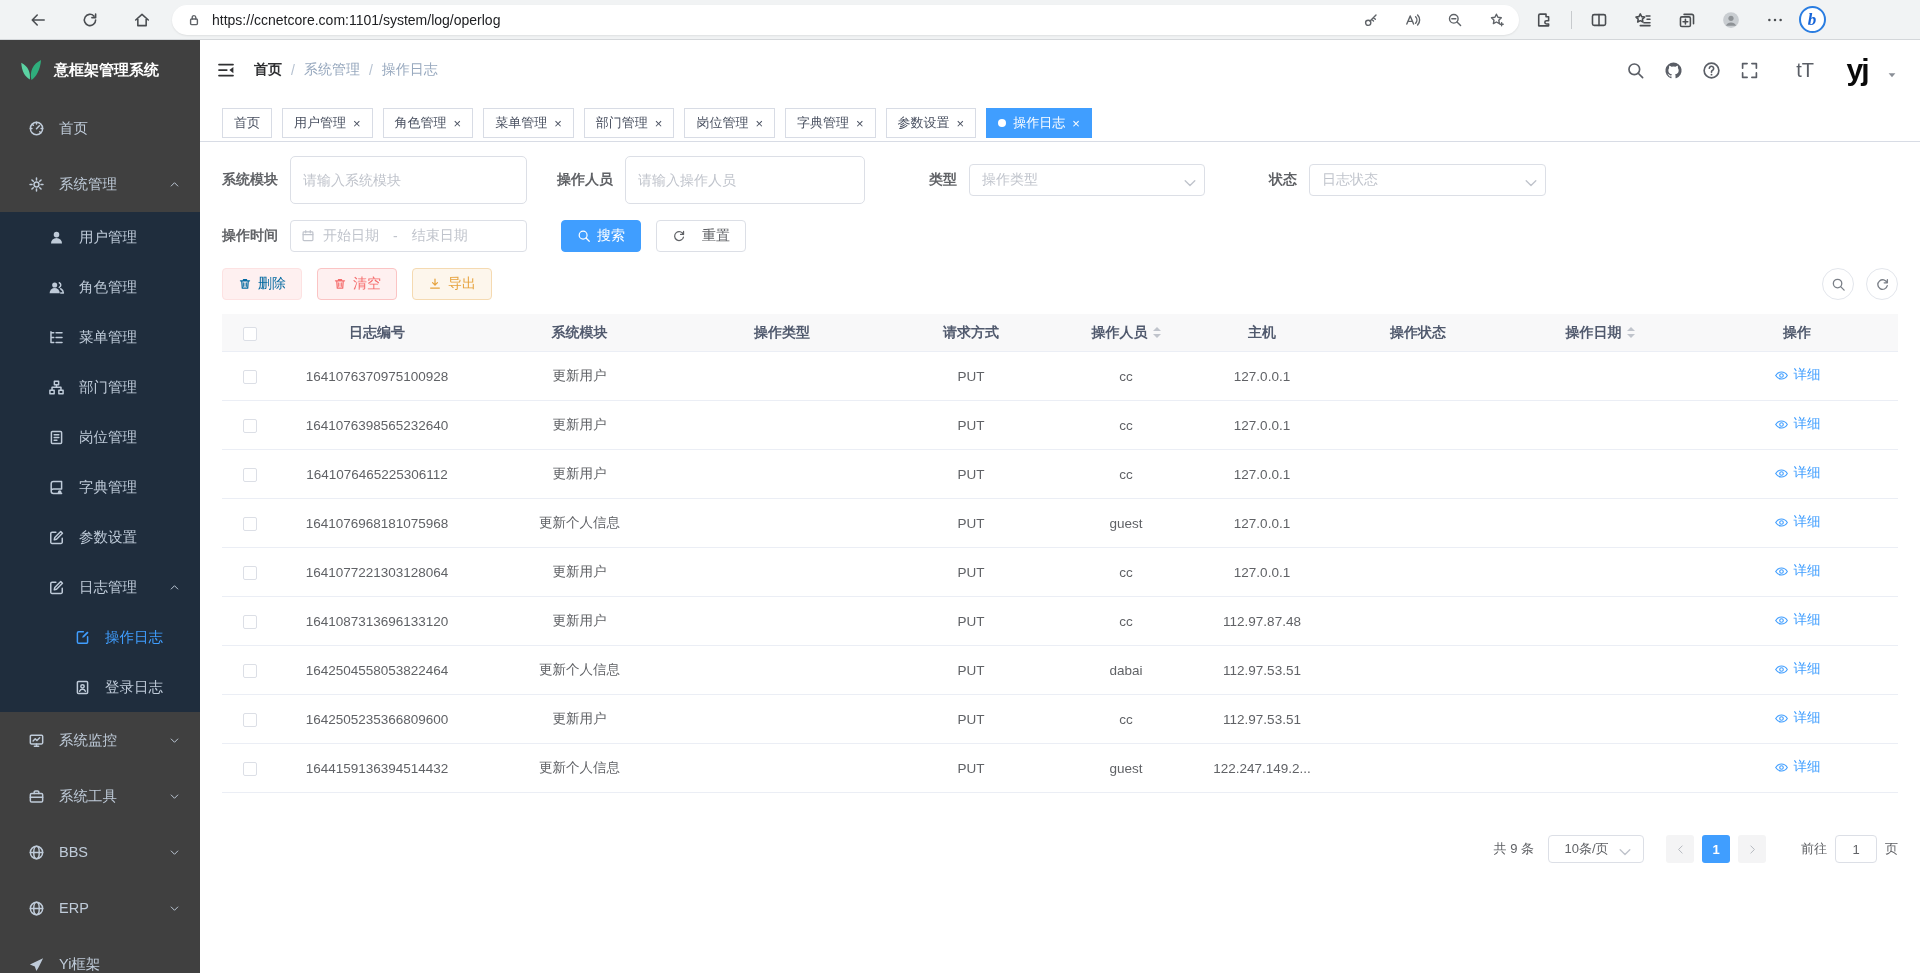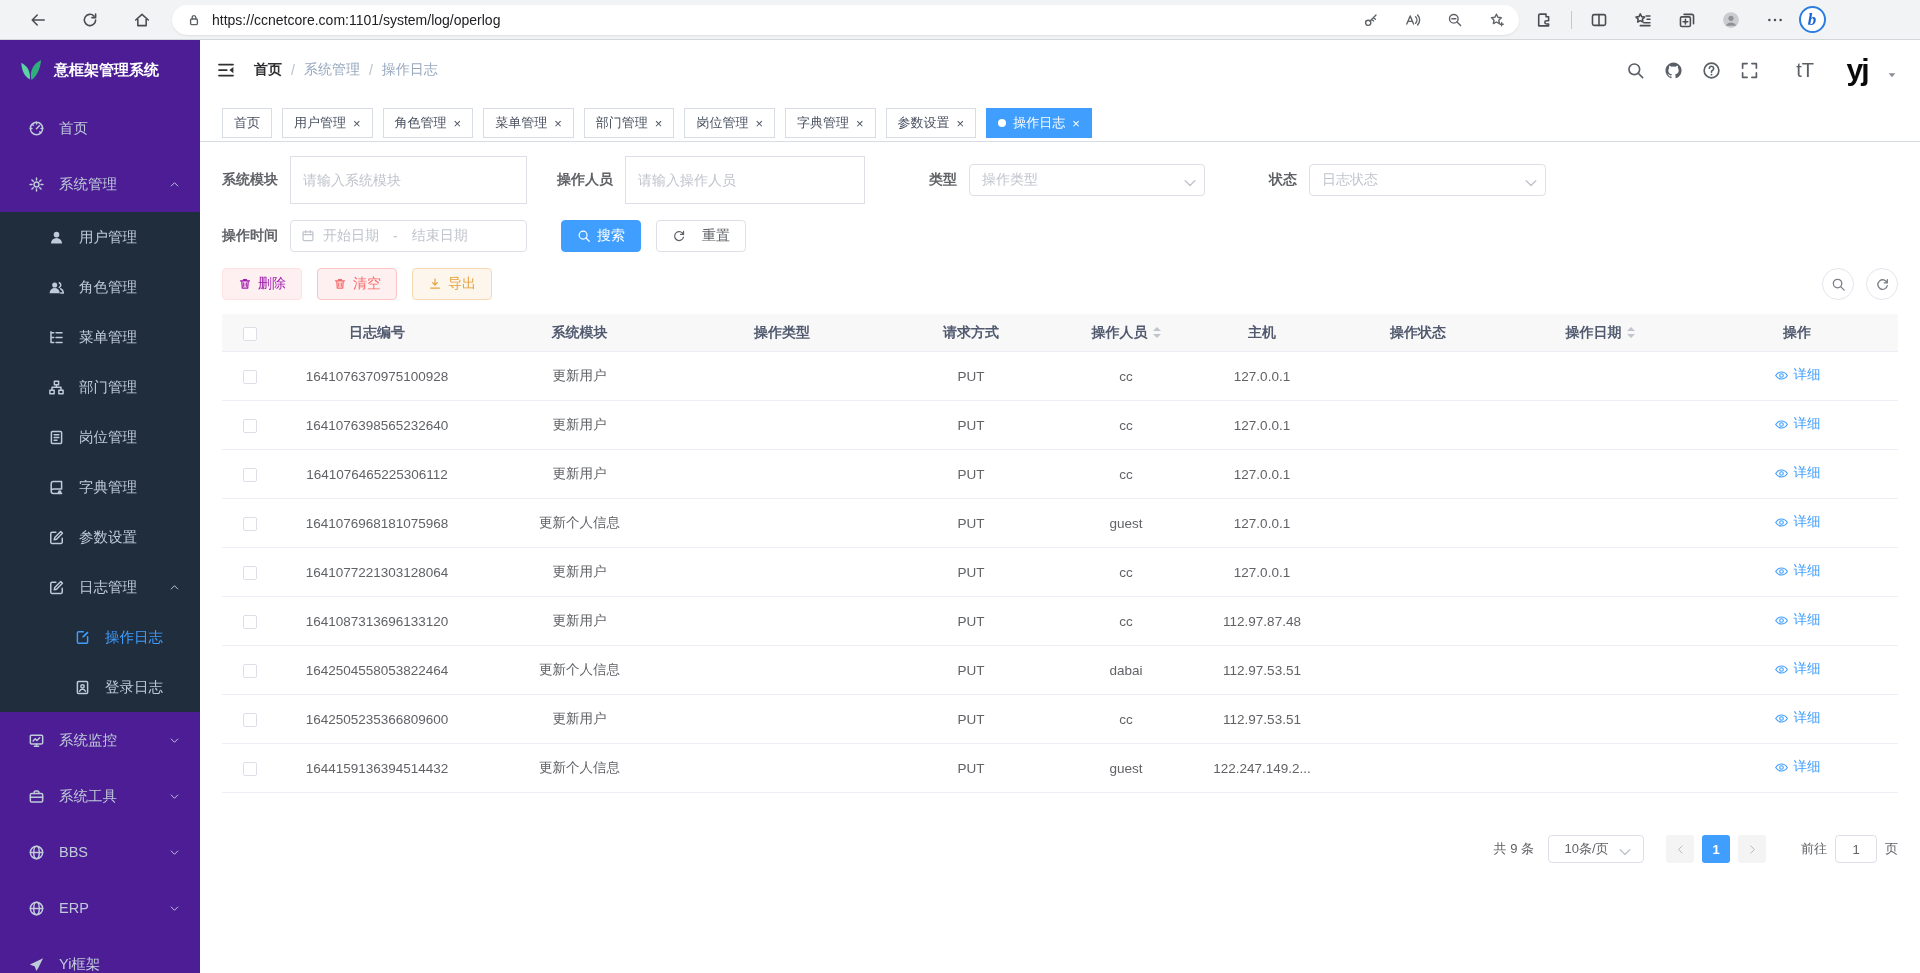--- a/index.html
+++ b/index.html
@@ -15,21 +15,21 @@
   .url-pill .lock { color:#5f6368; margin-right:10px; }
   .url-text { font-size:14px; color:#202124; flex:1; white-space:nowrap; overflow:hidden; }
   .pill-icons { display:flex; align-items:center; gap:26px; margin-left:auto; color:#5f6368; }
   .chrome-right { display:flex; align-items:center; gap:10px; margin-left:8px; color:#4a4d51; }
   .chrome-right .b-btn { width:34px; }
   .v-div { width:1px; height:18px; background:#c7cacd; }
   .copilot { width:27px; height:27px; border-radius:50%; border:2.5px solid #2a7de1; background:#fff; color:#1765d8; font-weight:bold; font-style:italic; font-family:"Liberation Serif",serif; font-size:17px; display:flex; align-items:center; justify-content:center; cursor:pointer; }
 
   
   .app { display:flex; height:933px; }
-  .sidebar { width:200px; background:#4c1d95; color:#bfcbd9; flex:none; overflow:hidden; }
+  .sidebar { width:200px; background:#404040; color:#bfcbd9; flex:none; overflow:hidden; }
   .logo-row { height:60px; display:flex; align-items:center; padding-left:18px; gap:10px; }
   .logo-row .ic { width:26px; height:26px; }
   .logo-title { color:#fff; font-weight:bold; font-size:15px; white-space:nowrap; }
   .menu-item { height:56px; display:flex; align-items:center; padding-left:28px; gap:14px; font-size:14.5px; cursor:pointer; white-space:nowrap; }
   .menu-item.sub { background:#1f2d3d; }
   .menu-item.lvl1 { padding-left:48px; height:50px; }
   .menu-item.lvl2 { padding-left:74px; height:50px; }
   .menu-item.active { color:#409eff; }
   .menu-item .arrow { margin-left:auto; margin-right:20px; width:11px; height:11px; }
   .menu-item .ic.mi { width:17px; height:17px; }
@@ -57,30 +57,30 @@
   .tag { height:30px; padding:0 11px; border:1px solid #d8dce5; background:#fff; font-size:13px; color:#495060; display:inline-flex; align-items:center; gap:7px; cursor:pointer; white-space:nowrap; }
   .tag .dot { width:8px; height:8px; border-radius:50%; background:#fff; display:none; }
   .tag.active { background:#409eff; border-color:#409eff; color:#fff; }
   .tag.active .dot { display:inline-block; }
   .tag .close-x { font-size:13px; line-height:1; }
 
   
   .content { flex:1; padding:14px 22px 0; position:relative; min-width:0; }
   .filter-row { display:flex; align-items:center; margin-bottom:16px; }
   .f-label { font-weight:bold; color:#606266; margin-right:12px; white-space:nowrap; }
-  .inp { height:48px; border:1px solid #dcdfe6; border-radius:0; padding:8px 12px; font-size:14px; color:#606266; background:#fff; outline:none; }
+  .inp { height:48px; border:1px solid #dcdfe6; border-radius:5px; padding:8px 12px; font-size:14px; color:#606266; background:#fff; outline:none; }
   .inp::placeholder { color:#c0c4cc; }
   .sel { height:32px; border:1px solid #dcdfe6; border-radius:4px; padding:0 10px 0 12px; display:flex; align-items:center; color:#c0c4cc; background:#fff; cursor:pointer; }
   .sel .caret { margin-left:auto; width:12px; height:12px; color:#c0c4cc; }
   .date-range { width:237px; height:32px; border:1px solid #dcdfe6; border-radius:4px; display:flex; align-items:center; padding:0 10px; color:#c0c4cc; gap:8px; cursor:pointer; }
   .date-range .ic { width:14px; height:14px; color:#c0c4cc; }
   .btn { height:32px; border-radius:4px; font-size:14px; display:inline-flex; align-items:center; gap:6px; padding:0 15px; cursor:pointer; border:1px solid #dcdfe6; background:#fff; color:#606266; white-space:nowrap; }
   .btn .ic { width:14px; height:14px; }
   .btn.primary { background:#409eff; border-color:#409eff; color:#fff; }
-  .btn.danger-disabled { background:#fef0f0; border-color:#fde2e2; color:#a21caf; cursor:not-allowed; }
+  .btn.danger-disabled { background:#fef0f0; border-color:#fde2e2; color:#0369a1; cursor:not-allowed; }
   .btn.danger-plain { background:#fef0f0; border-color:#fbc4c4; color:#f56c6c; }
   .btn.warning-plain { background:#fdf6ec; border-color:#f5dab1; color:#e6a23c; }
   .action-row { display:flex; align-items:center; gap:15px; margin-bottom:14px; }
   .circle-btn { width:32px; height:32px; border-radius:50%; border:1px solid #e3e6ec; background:#fff; color:#7a7f87; display:flex; align-items:center; justify-content:center; cursor:pointer; }
   .circle-btn .ic { width:15px; height:15px; }
   .circle-group { margin-left:auto; display:flex; gap:12px; }
 
   
   .grid-cols { display:grid; grid-template-columns:55px 200px 205px 200px 178px 132px 140px 172px 192px auto; }
   .t-head { background:#f8f8f9; height:38px; align-items:center; color:#515a6e; font-weight:bold; font-size:14px; text-align:center; border-bottom:1px solid #ebeef5; }

